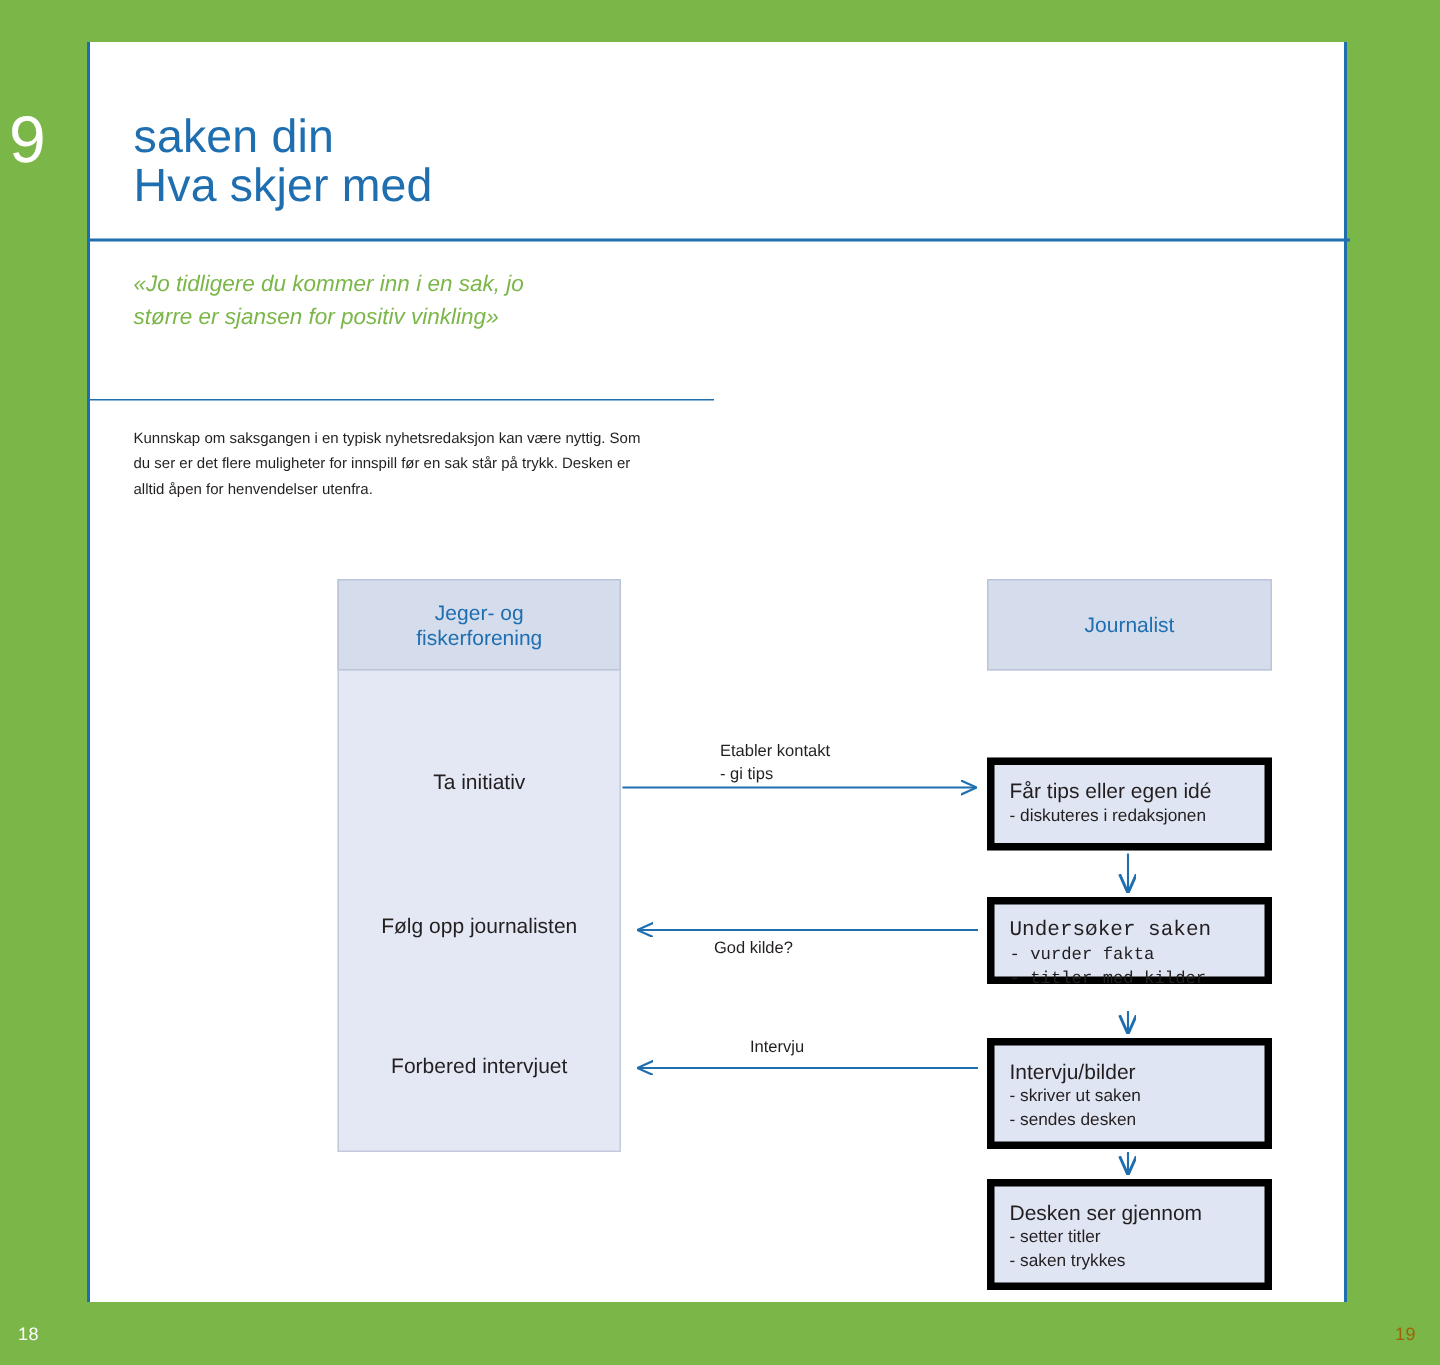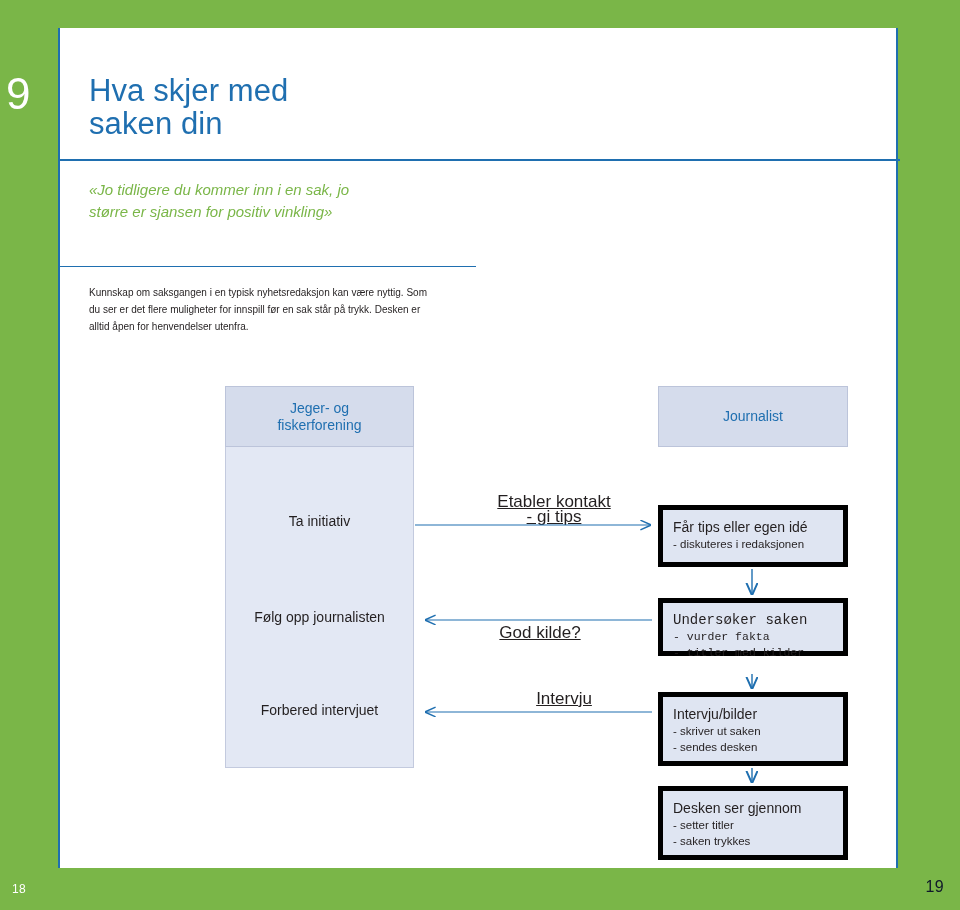--- a/index.html
+++ b/index.html
@@ -32,21 +32,21 @@
   .band-bottom {
     position: absolute; left: 0; bottom: 0; width: 960px; height: 42px;
     background: #7ab648;
   }
   .page-num-left {
     position: absolute; left: 12px; bottom: 14px;
     color: #ffffff; font-size: 12px; letter-spacing: .3px;
   }
   .page-num-right {
     position: absolute; right: 16px; bottom: 14px;
-    color: #0f172a; font-size: 16px; letter-spacing: .3px;
+    color: #a16207; font-size: 12px; letter-spacing: .3px;
   }
 
   
   .chapter-num {
     position: absolute; left: 6px; top: 72px;
     color: #ffffff;
     font-size: 44px;
     line-height: 44px;
     font-weight: 400;
   }
@@ -150,24 +150,23 @@
   .right-box .main {
     color: #231f20; font-size: 14px; line-height: 18px;
   }
   .right-box .sub {
     color: #231f20; font-size: 11.5px; line-height: 16px;
   }
 
   .arrow-label {
     position: absolute;
     color: #231f20;
-    font-size: 17px;
+    font-size: 11px;
     line-height: 15px;
-    text-align: center;
-    text-decoration: underline;
+    text-align: left;
   }
 
   svg.connectors {
     position: absolute; left: 0; top: 0; width: 840px; height: 840px;
     overflow: visible;
   }
 </style>
 </head>
 <body>
 
@@ -178,22 +177,22 @@
   <div class="band-right"></div>
   <div class="band-bottom"></div>
 
   <div class="chapter-num">9</div>
   <div class="page-num-left">18</div>
   <div class="page-num-right">19</div>
 
   <div class="content">
 
     <div class="title">
+      <div>saken din</div>
       <div>Hva skjer med</div>
-      <div>saken din</div>
     </div>
 
     <div class="subtitle">
       <div>«Jo tidligere du kommer inn i en sak, jo</div>
       <div>større er sjansen for positiv vinkling»</div>
     </div>
 
     <div class="rule-2"></div>
 
     <div class="intro">Kunnskap om saksgangen i en typisk nyhetsredaksjon kan være nyttig. Som du ser er det flere muligheter for innspill før en sak står på trykk. Desken er alltid åpen for henvendelser utenfra.</div>

